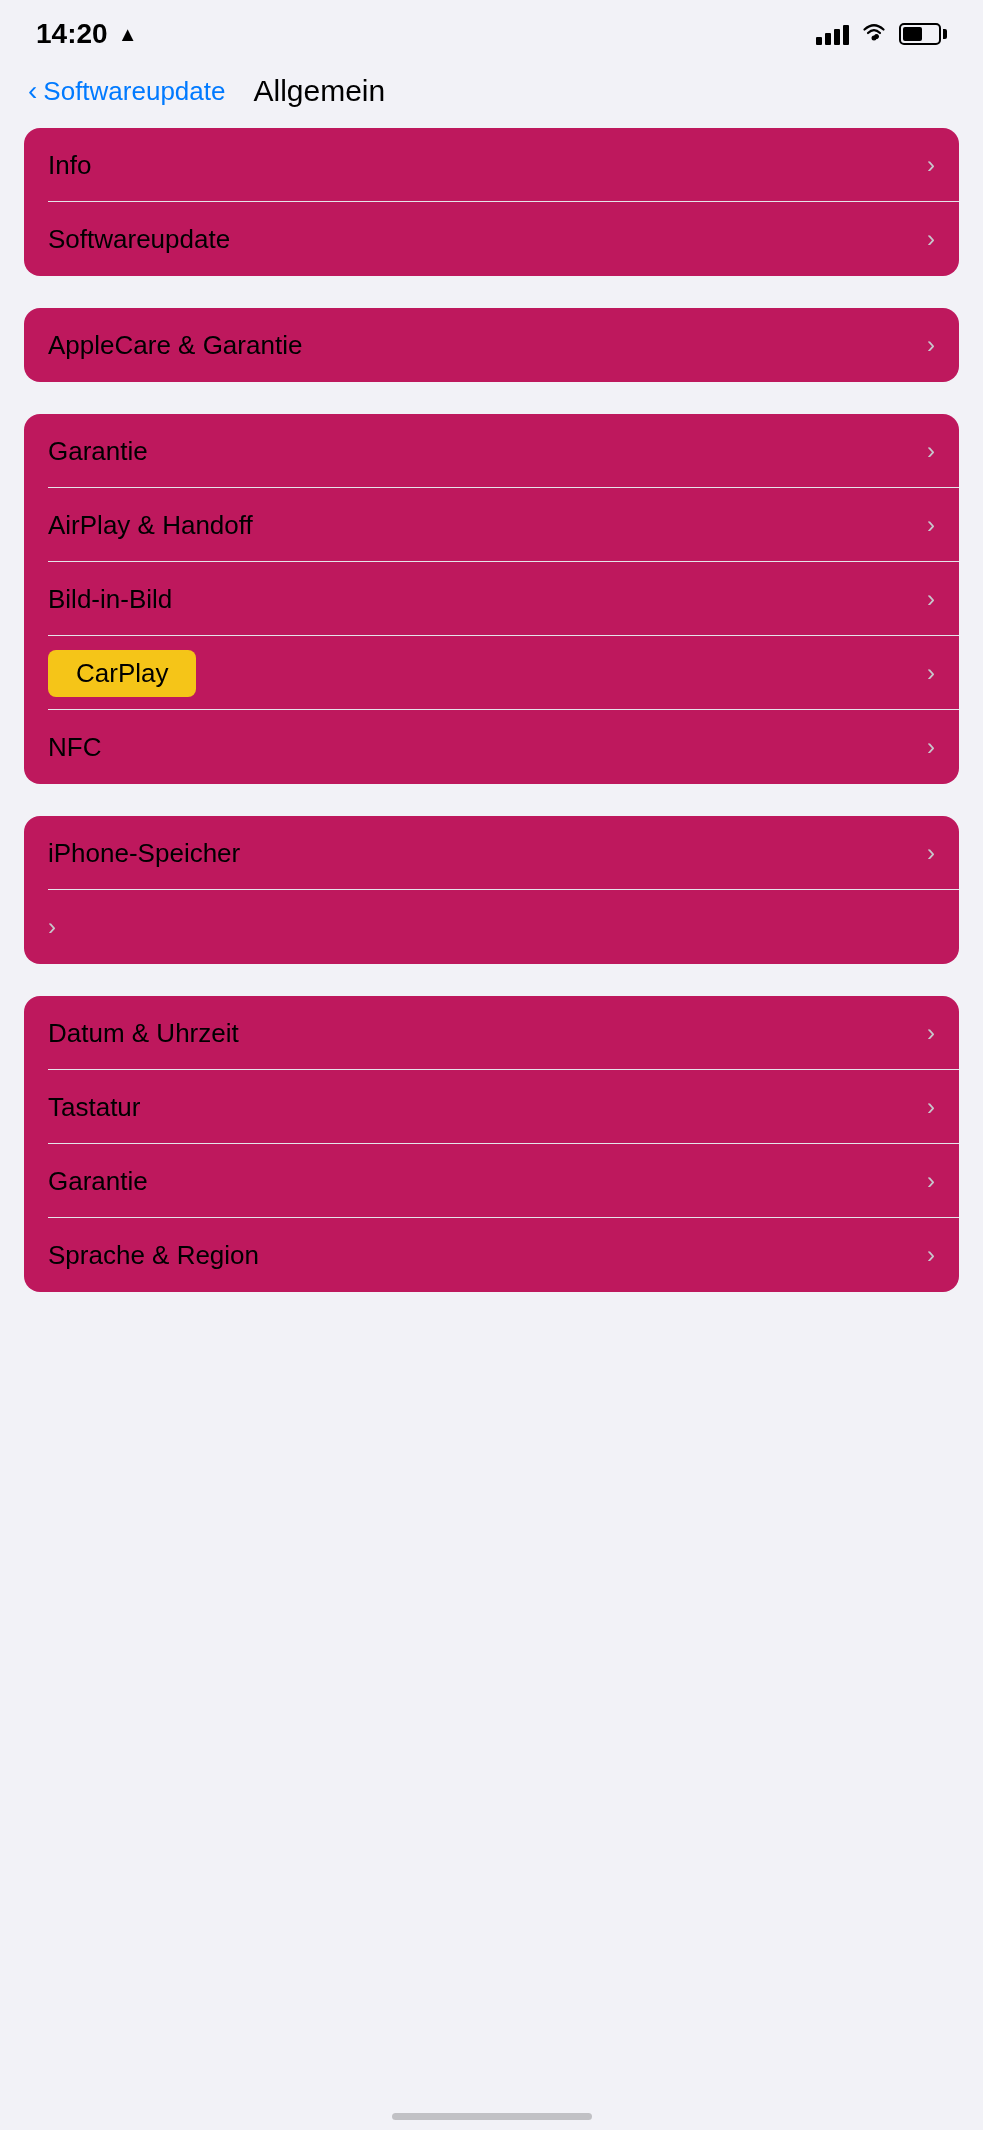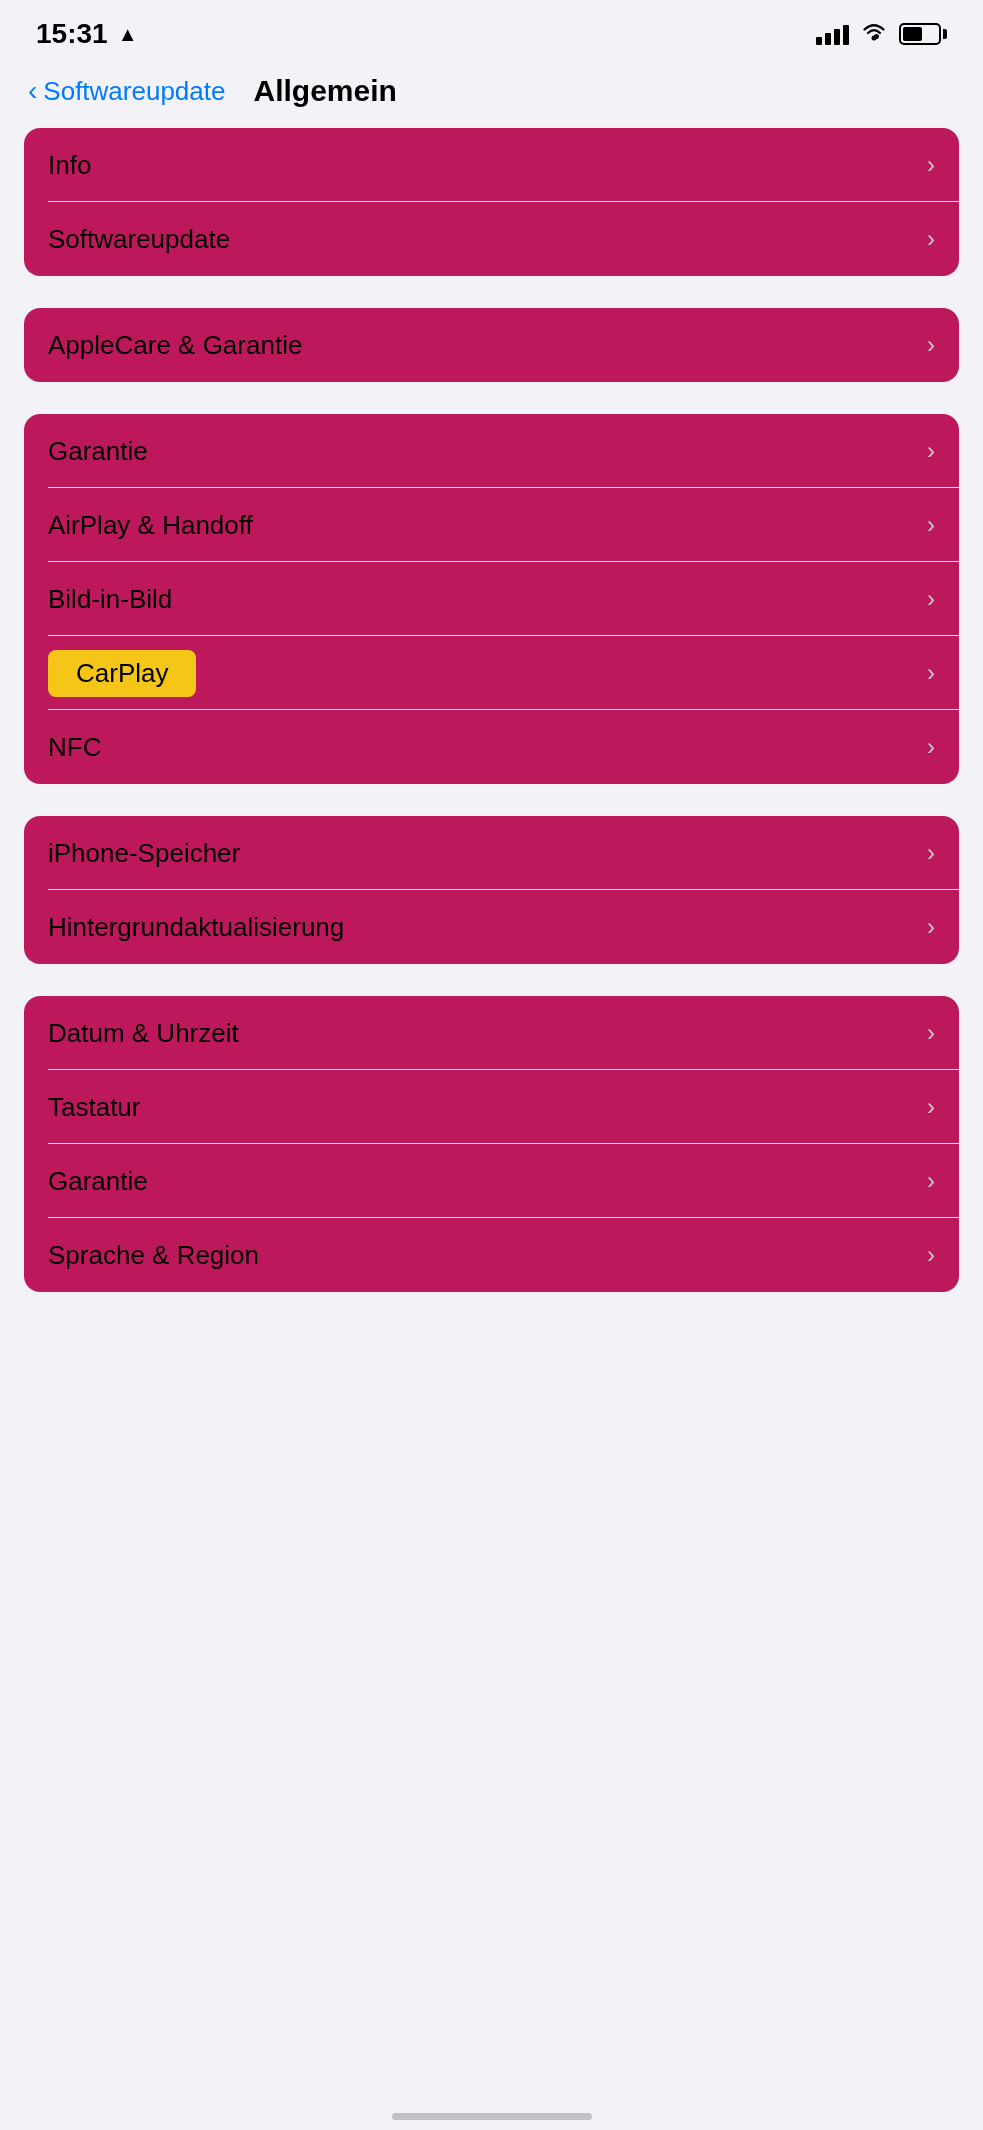--- a/index.html
+++ b/index.html
@@ -115,21 +115,21 @@
       margin-right: 2px;
     }
 
     .back-label {
       font-size: 26px;
       color: #007aff;
     }
 
     .page-title {
       font-size: 30px;
-      font-weight: 700;
+      font-weight: 400;
       color: #000;
       margin-left: 28px;
     }
 
     
     .settings-group {
       margin: 0 24px 32px 24px;
       background-color: #be185d;
       border-radius: 16px;
       overflow: hidden;
@@ -189,21 +189,21 @@
     .location-arrow {
       font-size: 20px;
       margin-left: 4px;
     }
   </style>
 </head>
 <body>
 
 <div class="status-bar">
   <div class="status-time">
-    <span>15:31</span>
+    <span>14:20</span>
     <span class="location-arrow">▲</span>
   </div>
   <div class="status-icons">
     <div class="signal-bars">
       <div class="signal-bar" style="height: 8px;"></div>
       <div class="signal-bar" style="height: 12px;"></div>
       <div class="signal-bar" style="height: 16px;"></div>
       <div class="signal-bar" style="height: 20px;"></div>
     </div>
     <div class="wifi-icon">
@@ -272,21 +272,20 @@
     <span class="chevron-right">›</span>
   </div>
 </div>
 
 <div class="settings-group">
   <div class="settings-row">
     <span class="settings-row-label">iPhone-Speicher</span>
     <span class="chevron-right">›</span>
   </div>
   <div class="settings-row">
-    <span class="settings-row-label">Hintergrundaktualisierung</span>
     <span class="chevron-right">›</span>
   </div>
 </div>
 
 <div class="settings-group">
   <div class="settings-row">
     <span class="settings-row-label">Datum &amp; Uhrzeit</span>
     <span class="chevron-right">›</span>
   </div>
   <div class="settings-row">

